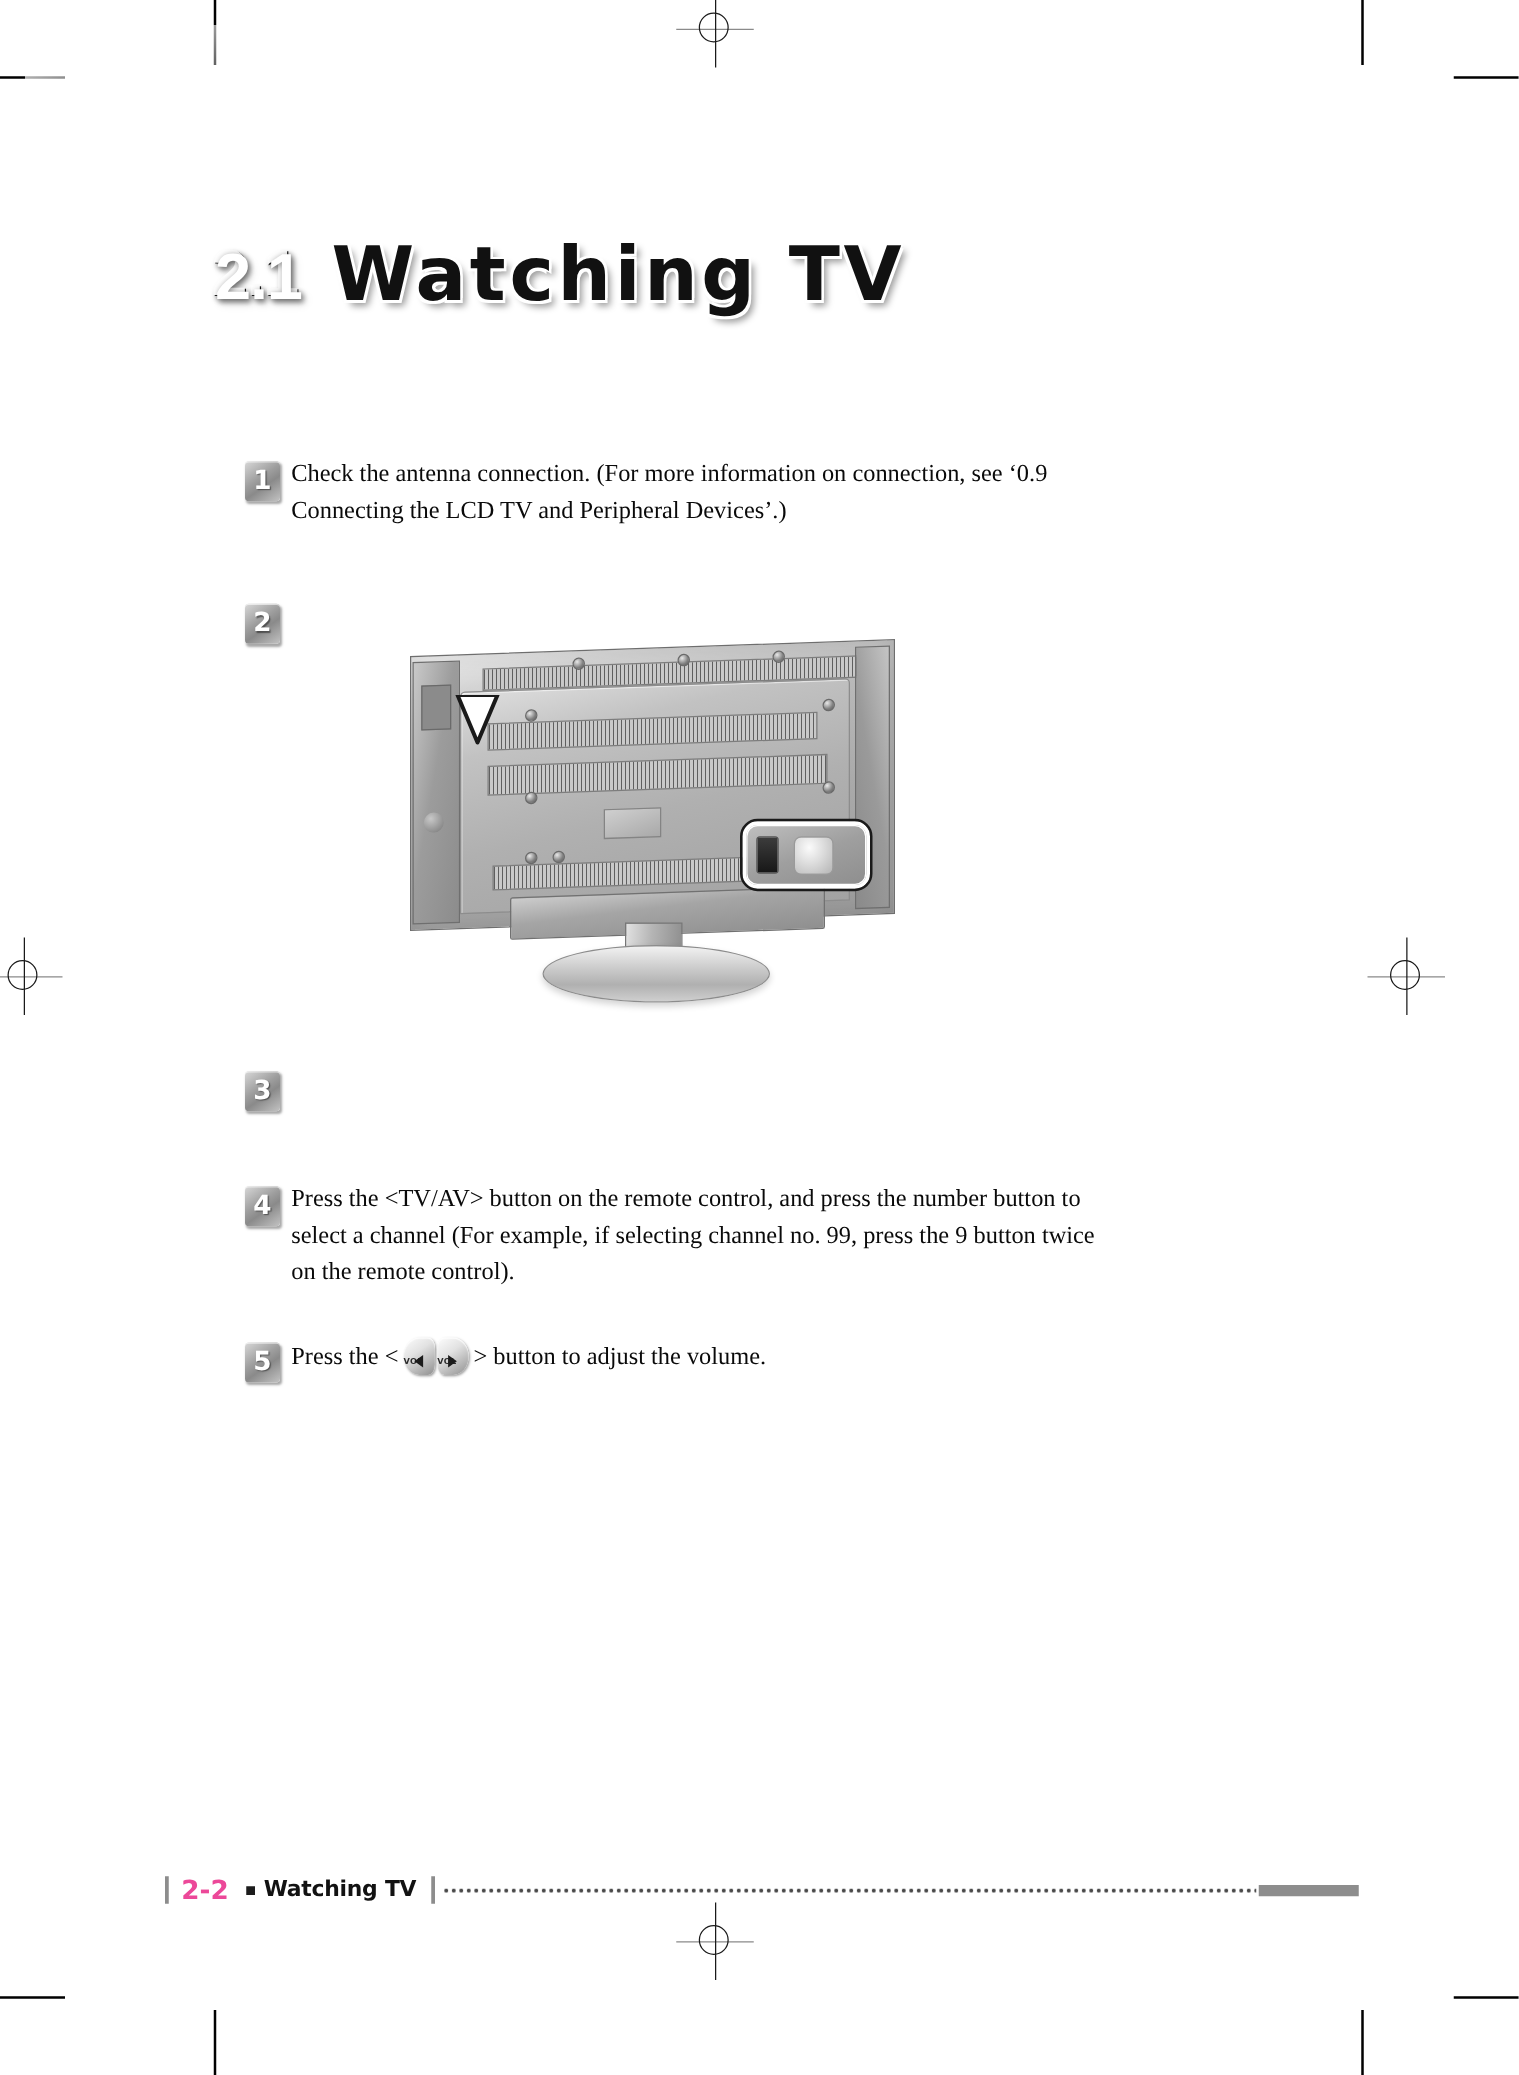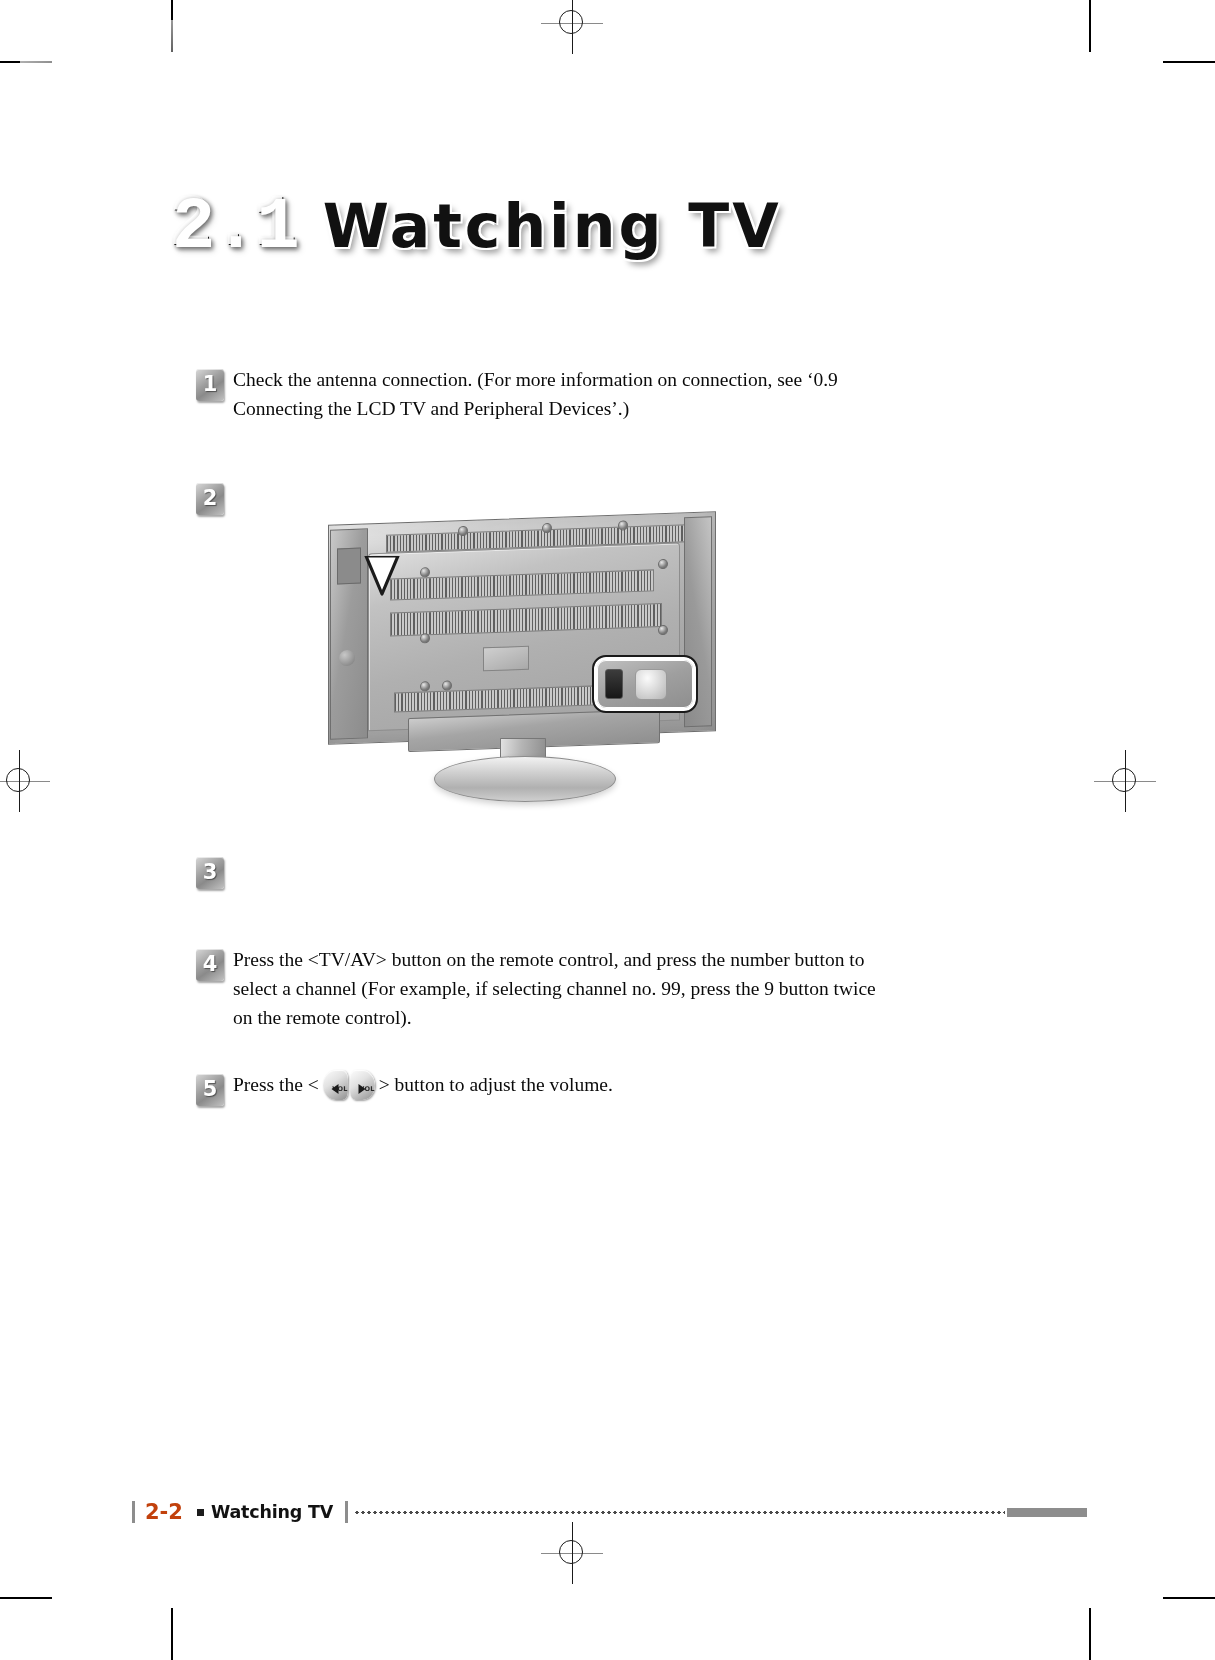--- a/index.html
+++ b/index.html
@@ -125,23 +125,23 @@
   .title-row {
     position: absolute;
     left: 130px;
     top: 150px;
     display: flex;
     align-items: center;
     gap: 26px;
     white-space: nowrap;
   }
   .chapter-num {
-    font-family: Liberation Mono, monospace;
+    font-family: Liberation Sans, sans-serif;
     font-weight: bold;
-    font-size: 72px;
+    font-size: 52px;
     letter-spacing: -1px;
     color: #0d0d0d;
     text-shadow:
       2px 2px 0 #ffffff,
       3px 3px 5px rgba(0,0,0,0.45),
       -1px -1px 0 #ffffff;
     background: linear-gradient(180deg, #000 0%, #2a2a2a 38%, #000 52%, #454545 100%);
     -webkit-background-clip: text;
     background-clip: text;
     -webkit-text-fill-color: transparent;
@@ -222,21 +222,21 @@
   }
   .vol-right {
     border-radius: 22% 50% 50% 22% / 28% 50% 50% 28%;
   }
   .vol-label {
     position: absolute;
     top: 5px; left: 0; right: 0;
     font-family: "DejaVu Sans", sans-serif;
     font-size: 6.5px;
     font-weight: bold;
-    text-align: right;
+    text-align: left;
     color: #2b2b2b;
     letter-spacing: 0.3px;
   }
   .vol-arrow {
     position: absolute;
     bottom: 6px;
     left: 50%;
     transform: translateX(-50%);
     width: 0; height: 0;
   }
@@ -415,21 +415,21 @@
   .foot-bar {
     width: 3px;
     height: 22px;
     background: #8d8d8d;
     margin-right: 10px;
   }
   .foot-page {
     font-family: "DejaVu Sans", sans-serif;
     font-weight: bold;
     font-size: 21px;
-    color: #c2410c;
+    color: #ec4899;
     letter-spacing: 0px;
     margin-right: 14px;
   }
   .foot-square {
     width: 7px;
     height: 7px;
     background: #1c1c1c;
     margin-right: 7px;
   }
   .foot-label {

